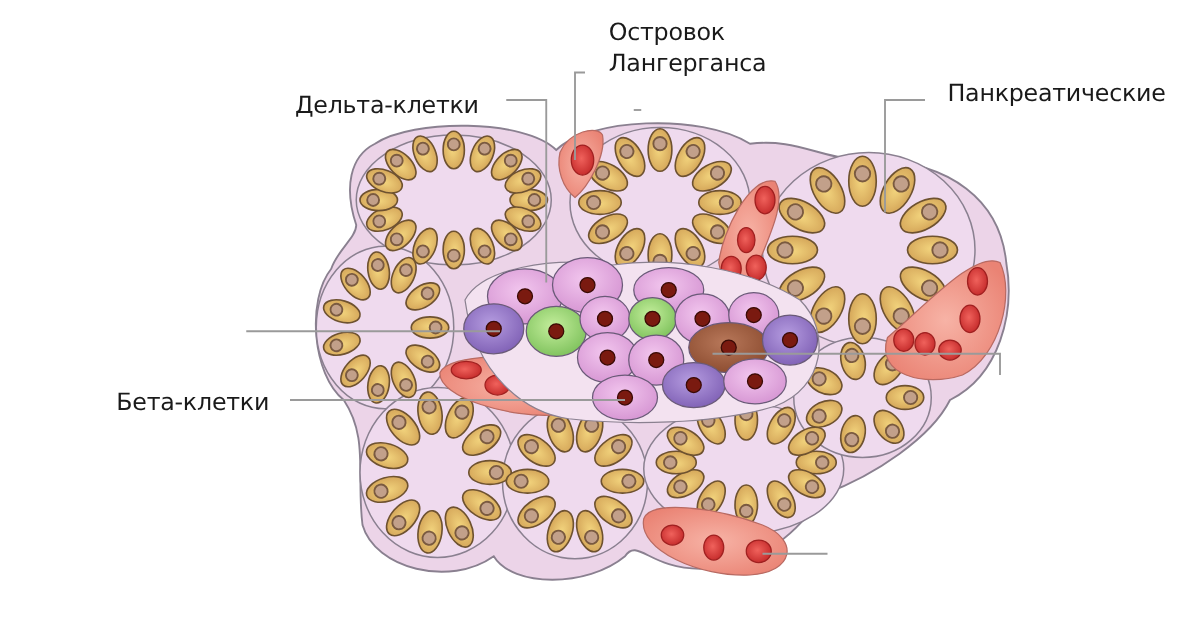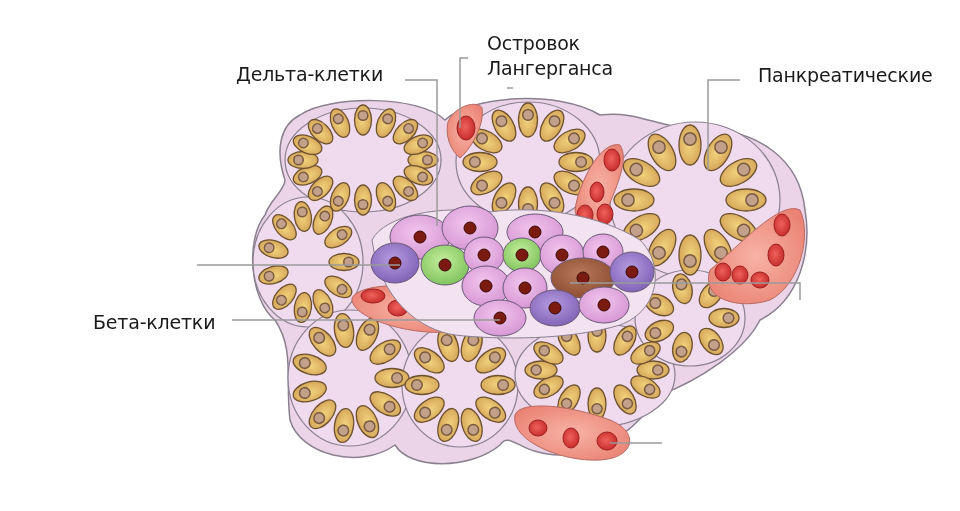--- a/index.html
+++ b/index.html
@@ -520,24 +520,24 @@
       <polyline points="468,58 460,58 460,128"></polyline>
       <polyline points="740,80 708,80 708,170"></polyline>
       <line x1="197" y1="265" x2="400" y2="265"></line>
       <line x1="232" y1="320" x2="500" y2="320"></line>
       <polyline points="570,283 800,283 800,300"></polyline>
       <line x1="610" y1="443" x2="662" y2="443"></line>
       <line x1="507" y1="88" x2="513" y2="88"></line>
     </g>
   </svg>
 
-  <div class="label" style="left:236px; top:62px;">
+  <div class="label" style="left:236px; top:72px;">
     <span>Дельта-клетки</span>
   </div>
-  <div class="label" style="left:487px; top:31px;">
+  <div class="label" style="left:487px; top:14px;">
     <span>Островок</span>
     <span>Лангерганса</span>
   </div>
   <div class="label" style="left:758px; top:63px;">
     <span>Панкреатические</span>
   </div>
   <div class="label" style="left:93px; top:310px;">
     <span>Бета-клетки</span>
   </div>
 </div>

